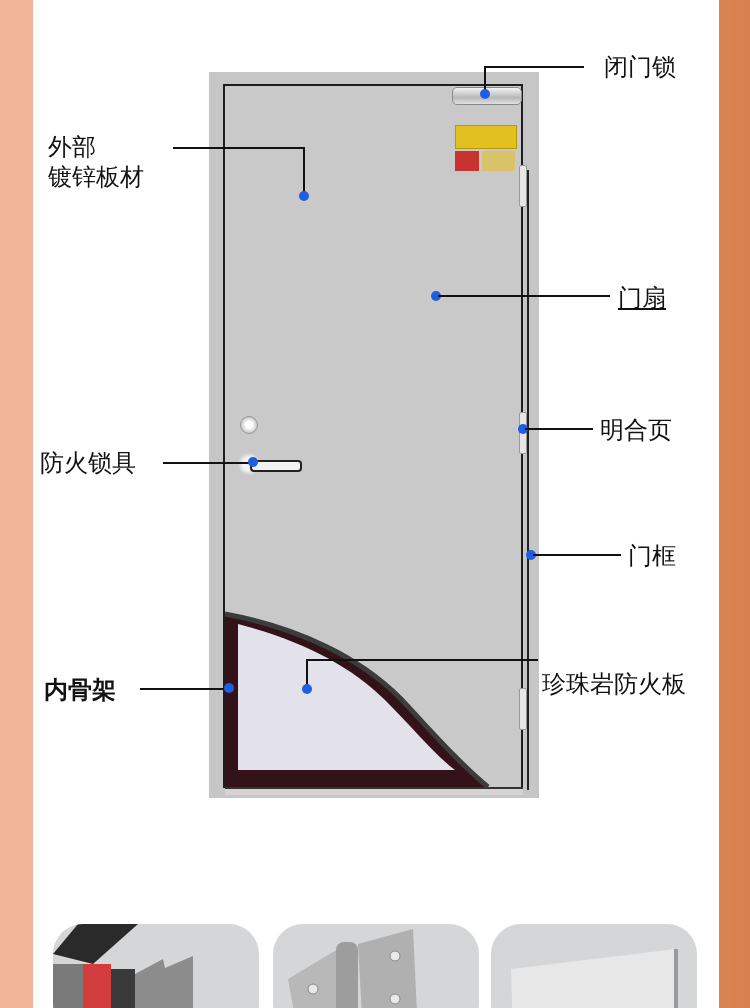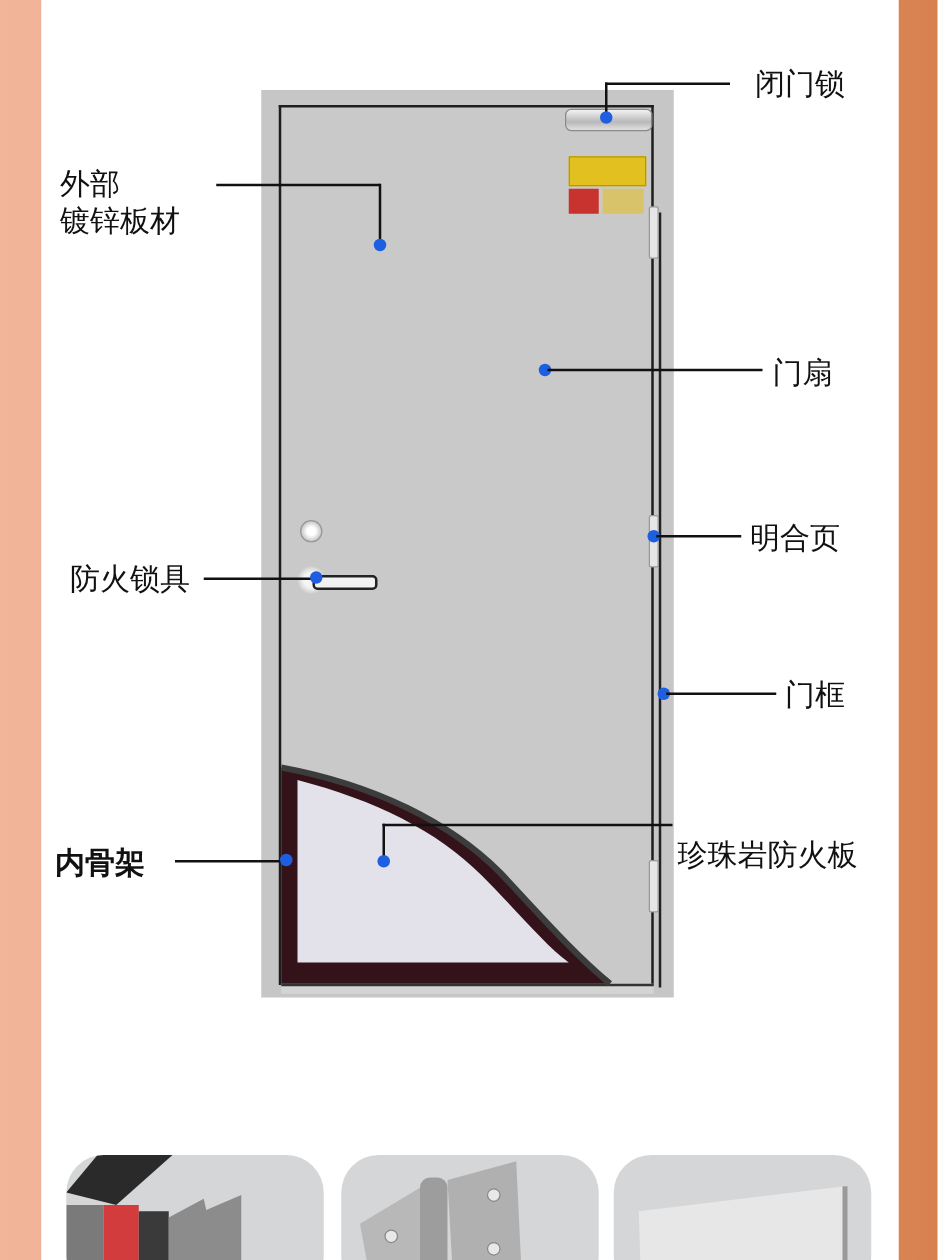--- a/index.html
+++ b/index.html
@@ -97,27 +97,27 @@
 <div class="label" style="left:604px;top:52px;">闭门锁</div>
 
 <div class="label center" style="left:48px;top:132px;width:108px;">外部</div>
 <div class="label center" style="left:48px;top:162px;width:108px;">镀锌板材</div>
 <div class="line" style="left:173px;top:147px;width:131px;height:2px;"></div>
 <div class="line" style="left:303px;top:147px;width:2px;height:46px;"></div>
 <div class="dot" style="left:299px;top:191px;"></div>
 
 <div class="dot" style="left:431px;top:291px;"></div>
 <div class="line" style="left:438px;top:295px;width:172px;height:2px;"></div>
-<div class="label" style="left:618px;top:283px;">门扇</div>
+<div class="label" style="left:618px;top:283px;text-decoration:underline;">门扇</div>
 
 <div class="dot" style="left:518px;top:424px;"></div>
 <div class="line" style="left:525px;top:428px;width:68px;height:2px;"></div>
 <div class="label" style="left:600px;top:415px;">明合页</div>
 
-<div class="label" style="left:56px;top:448px;">防火锁具</div>
+<div class="label" style="left:40px;top:448px;">防火锁具</div>
 <div class="line" style="left:163px;top:462px;width:88px;height:2px;"></div>
 <div class="dot" style="left:248px;top:457px;"></div>
 
 <div class="dot" style="left:526px;top:550px;"></div>
 <div class="line" style="left:533px;top:554px;width:88px;height:2px;"></div>
 <div class="label" style="left:628px;top:541px;">门框</div>
 
 <div class="label" style="left:542px;top:669px;">珍珠岩防火板</div>
 <div class="line" style="left:306px;top:659px;width:232px;height:2px;"></div>
 <div class="line" style="left:306px;top:659px;width:2px;height:28px;"></div>

